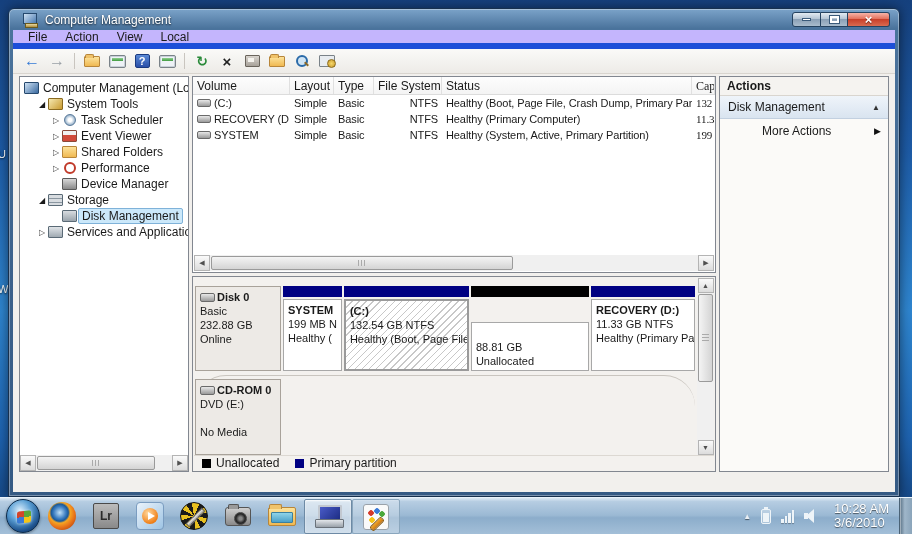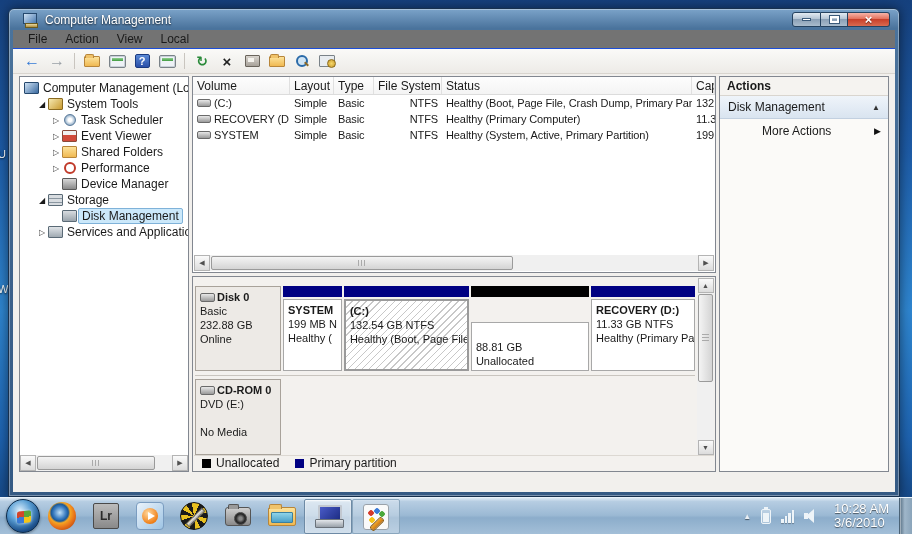--- a/index.html
+++ b/index.html
@@ -26,21 +26,21 @@
     background:linear-gradient(180deg,#e3ebf2 0%,#b4c4d4 45%,#8ba0b6 50%,#a9bccd 100%); }
   .wbtn-min { width:29px; border-radius:3px 0 0 3px; }
   .wbtn-max { width:27px; border-left:none; }
   .wbtn-close { width:42px; border-radius:0 3px 3px 0; border-left:none;
     background:linear-gradient(180deg,#f6b4a8 0%,#e3705c 45%,#c8402a 50%,#d96a50 100%);
     color:#fff; font-weight:bold; font-size:13px; text-shadow:0 1px 1px rgba(0,0,0,.5); }
   .glyph-min { width:9px; height:3px; background:#fff; border:1px solid #3a5a7a; }
   .glyph-max { width:9px; height:7px; border:2px solid #fff; outline:1px solid #3a5a7a; }
 
   .client { position:absolute; left:4px; right:4px; top:21px; bottom:4px; background:#f2f0ed; overflow:hidden; }
-  .menubar { height:19px; background:#737373; border-bottom:1px solid #1d4ed8; display:flex; align-items:center; padding-left:6px; }
+  .menubar { height:19px; background:#c4b5fd; border-bottom:6px solid #1d4ed8; display:flex; align-items:center; padding-left:6px; }
   .menu-item { padding:2px 9px; }
   .toolbar { height:25px; background:linear-gradient(#fafaf8,#edebe7); border-bottom:1px solid #d9d5cf;
     display:flex; align-items:center; padding-left:8px; gap:3px; }
   .tb-btn { width:22px; height:21px; display:flex; align-items:center; justify-content:center; }
   .tb-sep { width:1px; height:16px; background:#c9c5bf; margin:0 3px; }
   .gl-back { color:#3579d6; font-weight:bold; font-size:16px; }
   .gl-fwd { color:#9aa0a6; font-weight:bold; font-size:16px; }
   .gl-refresh { color:#2a8a3a; font-weight:bold; font-size:14px; }
   .gl-delete { color:#222; font-weight:bold; font-size:15px; }
   .ic-folder { width:16px; height:11px; background:linear-gradient(#fce29a,#f0b952); border:1px solid #b8863a; border-radius:1px; position:relative; }
@@ -80,38 +80,38 @@
   .i-services { background:linear-gradient(#e0e4e8,#a0aab2); border:1px solid #5a6a76; }
   .sel-label { background:#cbe8fa; border:1px solid #7fb2d9; border-radius:2px; padding:0 3px; margin-left:-3px; }
 
   
   .center-pane { flex:1; display:flex; flex-direction:column; gap:3px; min-width:0; }
   .volume-pane { height:197px; position:relative; overflow:hidden; }
   .vhead { display:flex; height:18px; background:linear-gradient(#fdfdfd,#f4f4f4); border-bottom:1px solid #dcdcdc; }
   .vh { padding:2px 4px; border-right:1px solid #e0e0e0; overflow:hidden; white-space:nowrap; }
   .vrow { display:flex; height:16px; align-items:center; font-size:11px; letter-spacing:-0.1px; }
   .vc { padding:0 4px; overflow:hidden; white-space:nowrap; }
-  .w-vol{width:97px;} .w-lay{width:44px;} .w-typ{width:40px;} .w-fs{width:68px;text-align:right;} .w-st{width:250px;} .w-cap{flex:1;}
+  .w-vol{width:97px;} .w-lay{width:44px;} .w-typ{width:40px;} .w-fs{width:68px;text-align:right;} .w-st{width:250px;} .w-cap{flex:1;font-family:Liberation Serif, serif;}
   .vol-cell { display:flex; align-items:center; gap:3px; }
   .vol-icon { width:14px; height:8px; background:linear-gradient(#e8e8e8,#9a9a9a); border:1px solid #6a6a6a; border-radius:2px; flex:0 0 14px; }
   .hscroll { position:absolute; left:1px; right:1px; bottom:1px; height:16px; background:#f0f0f0; display:flex; align-items:center; }
   .tree-pane .hscroll { left:0; right:0; bottom:0; }
   .sbtn { width:16px; height:16px; background:linear-gradient(#fafafa,#dcdcdc); border:1px solid #b4b4b4;
     font-size:7px; color:#505050; display:flex; align-items:center; justify-content:center; }
   .sthumb { height:14px; margin:0 1px; background:linear-gradient(#f4f4f4,#d4d4d4); border:1px solid #9a9a9a; border-radius:2px; position:relative; }
   .sthumb::after { content:""; position:absolute; left:50%; top:3px; bottom:3px; width:7px; margin-left:-4px;
     background:repeating-linear-gradient(90deg,#aaa 0 1px,transparent 1px 3px); }
   .vthumb { width:15px; margin:1px 0; background:linear-gradient(90deg,#f4f4f4,#d4d4d4); border:1px solid #9a9a9a; border-radius:2px; position:relative; }
   .vthumb::after { content:""; position:absolute; top:50%; left:3px; right:3px; height:7px; margin-top:-4px;
     background:repeating-linear-gradient(#aaa 0 1px,transparent 1px 3px); }
 
   
   .disk-pane { flex:1; background:#f3f1ee; position:relative; overflow:hidden; }
   .disk-rows { position:absolute; left:2px; top:9px; right:20px; }
-  .drow { display:flex; }
+  .drow { display:flex;border-radius:31px; }
   .drow0 { height:85px; }
   .drow1 { height:80px; border-top:1px solid #c9c5bf; padding-top:3px; margin-top:4px; }
   .dlabel { width:86px; flex:0 0 86px; margin-right:2px; background:#edeae6; border:1px solid #a8a29a; padding:3px 4px; font-size:11px; line-height:14px; }
   .dname { font-weight:bold; font-size:11px; display:flex; align-items:center; gap:2px; }
   .dico { width:15px; height:9px; background:linear-gradient(#e8e8e8,#9a9a9a); border:1px solid #6a6a6a; border-radius:2px; flex:0 0 15px; }
   .parts { display:flex; gap:2px; flex:1; min-width:0; }
   .part { display:flex; flex-direction:column; }
   .p1{width:60px;} .p2{width:125px;} .p3{width:125px;gap:23px;} .p4{width:104px;}
   .band { height:11px; margin-bottom:2px; }
   .band-blue { background:#000082; } .band-black { background:#000; }

